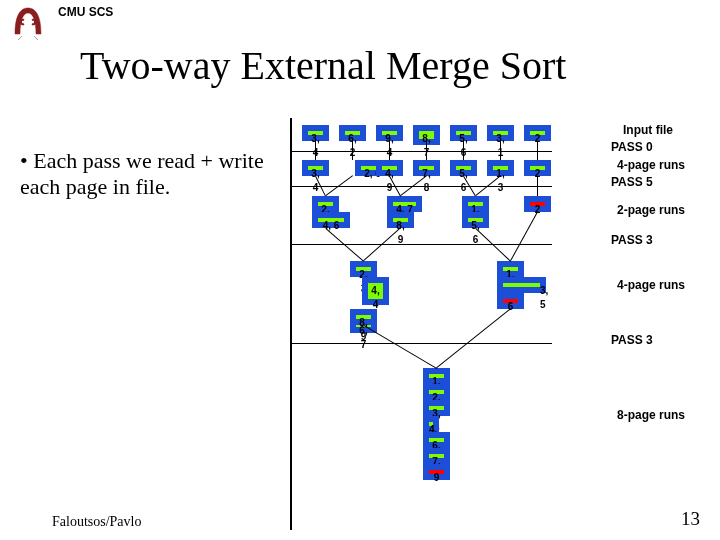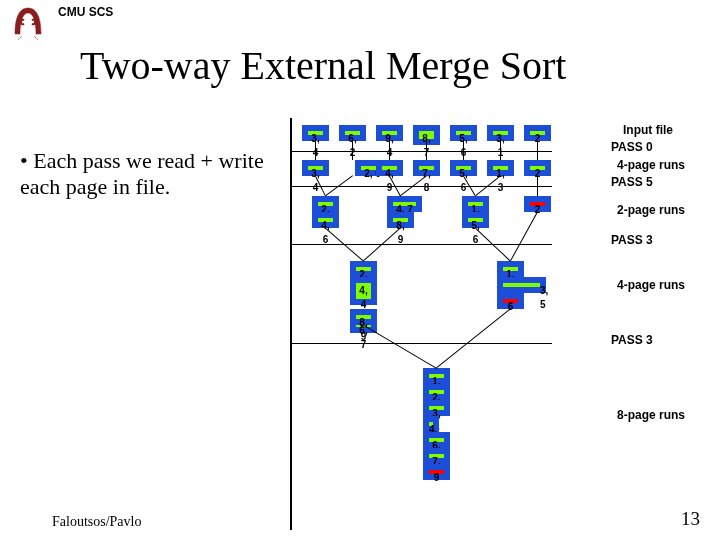--- a/index.html
+++ b/index.html
@@ -128,28 +128,28 @@
     <div class="cell" style="left: 197px; top: 7px; width: 27px; height: 16px; line-height: 14px;">3, 1</div>
     <div class="cell" style="left: 234px; top: 7px; width: 27px; height: 16px; line-height: 14px;">2</div>
     <div class="cell" style="left: 12px; top: 42px; width: 27px; height: 16px; line-height: 14px;">3, 4</div>
     <div class="cell" style="left: 49px; top: 42px; width: 35px; height: 16px; line-height: 14px; margin-left: 16px;">2, 6</div>
     <div class="cell" style="left: 86px; top: 42px; width: 27px; height: 16px; line-height: 14px;">4, 9</div>
     <div class="cell" style="left: 123px; top: 42px; width: 27px; height: 16px; line-height: 14px;">7, 8</div>
     <div class="cell" style="left: 160px; top: 42px; width: 27px; height: 16px; line-height: 14px;">5, 6</div>
     <div class="cell" style="left: 197px; top: 42px; width: 27px; height: 16px; line-height: 14px;">1, 3</div>
     <div class="cell" style="left: 234px; top: 42px; width: 27px; height: 16px; line-height: 14px;">2</div>
     <div class="cell" style="left: 22px; top: 78px; width: 27px; height: 16px; line-height: 14px;">2, 3</div>
-    <div class="cell" style="left: 22px; top: 94px; width: 27px; height: 16px; line-height: 14px;">4, 6</div>
+    <div class="cell" style="left: 22px; top: 94px; width: 38px; height: 16px; line-height: 14px;">4, 6</div>
     <div class="cell" style="left: 97px; top: 78px; width: 35px; height: 16px; line-height: 14px;">4, 7</div>
     <div class="cell" style="left: 97px; top: 94px; width: 27px; height: 16px; line-height: 14px;">8, 9</div>
     <div class="cell" style="left: 172px; top: 78px; width: 27px; height: 16px; line-height: 14px;">1, 3</div>
     <div class="cell" style="left: 172px; top: 94px; width: 27px; height: 16px; line-height: 14px;">5, 6</div>
     <div class="cell red" style="left: 234px; top: 78px; width: 27px; height: 16px; line-height: 14px;">2</div>
     <div class="cell" style="left: 60px; top: 143px; width: 27px; height: 16px; line-height: 14px;">2, 3</div>
-    <div class="cell" style="left: 60px; top: 159px; width: 27px; height: 28px; line-height: 14px;">4, 4</div>
+    <div class="cell" style="left: 72px; top: 159px; width: 27px; height: 28px; line-height: 14px;">4, 4</div>
     <div class="cell" style="left: 60px; top: 175px; width: 27px; height: 16px; line-height: 14px; margin-top: 24px;">6, 7</div>
     <div class="cell" style="left: 60px; top: 191px; width: 27px; height: 16px; line-height: 14px;">8, 9</div>
     <div class="cell" style="left: 207px; top: 143px; width: 27px; height: 16px; line-height: 14px;">1, 2</div>
     <div class="cell" style="left: 207px; top: 159px; width: 27px; height: 16px; line-height: 14px; padding-left: 37px;">3, 5</div>
     <div class="cell red" style="left: 207px; top: 175px; width: 27px; height: 16px; line-height: 14px;">6</div>
     <div class="cell" style="left: 133px; top: 250px; width: 27px; height: 16px; line-height: 14px;">1, 2</div>
     <div class="cell" style="left: 133px; top: 266px; width: 27px; height: 16px; line-height: 14px;">2, 3</div>
     <div class="cell" style="left: 133px; top: 282px; width: 27px; height: 16px; line-height: 14px;">3, 4</div>
     <div class="cell" style="left: 133px; top: 298px; width: 16px; height: 16px; line-height: 14px;">4, 5</div>
     <div class="cell" style="left: 133px; top: 314px; width: 27px; height: 16px; line-height: 14px;">6, 7</div>

